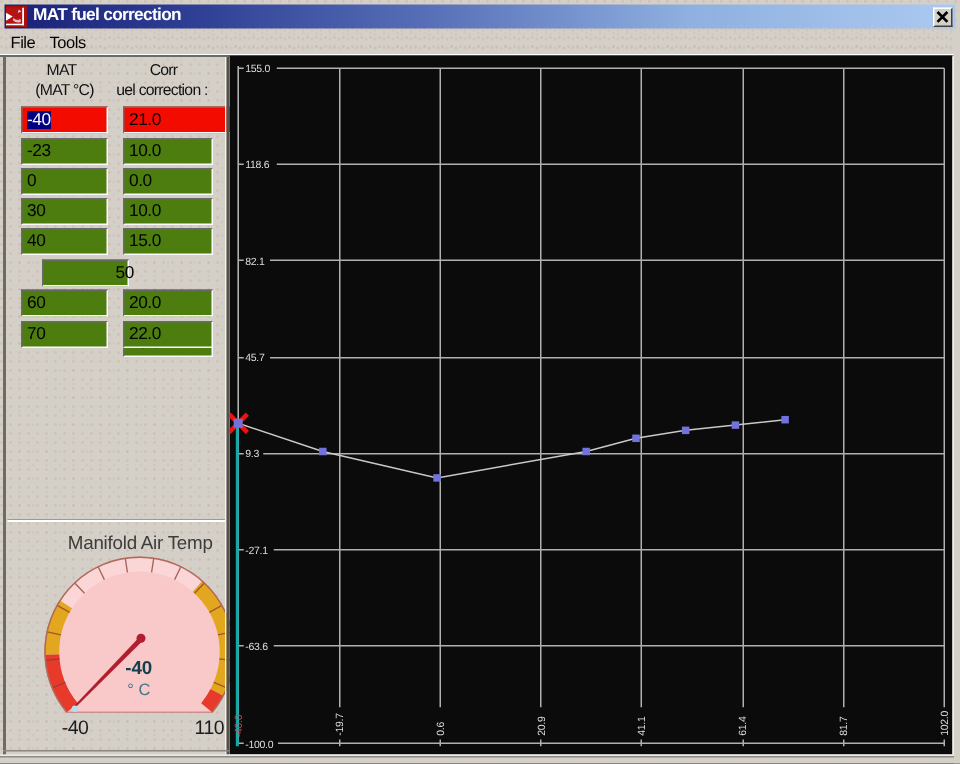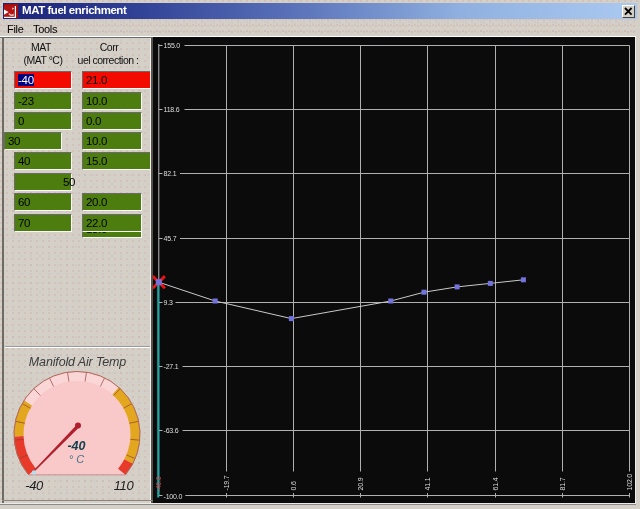--- a/index.html
+++ b/index.html
@@ -22,36 +22,36 @@
   background:linear-gradient(#ffffff 50%,#6a6a6a 50%);}
 #divider{position:absolute;left:5px;top:346px;width:145px;height:2px;
   background:linear-gradient(#9a9a9a 50%,#ffffff 50%);}
 .hdr{position:absolute;font-size:10.5px;letter-spacing:-0.5px;color:#111;white-space:nowrap;transform:translateX(-50%);}
 .fld{position:absolute;width:58px;height:18px;background:#4d7c0f;box-sizing:border-box;
   border-top:1.5px solid #6a6a6a;border-left:1.5px solid #6a6a6a;
   border-bottom:1.5px solid #fbfbfb;border-right:1.5px solid #fbfbfb;
   font-size:11.5px;letter-spacing:-0.3px;color:#000;padding:1px 0 0 3px;line-height:14px;}
 .fr{background:#f30b00;}
 #chart{position:absolute;left:153px;top:37px;}
-#gauge{position:absolute;left:0px;top:337px;font-style:italic;}
+#gauge{position:absolute;left:16px;top:337px;}
 #botstrip{position:absolute;left:0;top:505px;width:640px;height:4px;background:#d4d0c8;}
 #rightstrip{position:absolute;left:636px;top:19px;width:4px;height:490px;background:#d4d0c8;}
 </style>
 </head>
 <body class="dither">
 <div id="titlebar"></div>
 <div id="ticon"><svg width="12" height="12" viewBox="0 0 12 12">
       <rect x="0" y="0" width="12" height="12" fill="#b51414"></rect>
       <path d="M0 3.5 L4.5 6 L0 8.8 Z" fill="#fff"></path>
       <path d="M8.5 1.5 l1.8 1 l-2.5 1.2 Z" fill="#f4d5d5"></path>
       <path d="M5 7 q2.5 2.5 4.5 0.5 l0.5 2 q-3 1.5 -5.5 -1 Z" fill="#e8b8b8"></path>
       <rect x="0" y="10.8" width="12" height="1.2" fill="#fff"></rect>
       <rect x="10.8" y="0" width="1.2" height="12" fill="#fff"></rect>
     </svg></div>
-<div id="ttext">MAT fuel enrichment</div>
+<div id="ttext">MAT fuel correction</div>
 <div id="closebtn">
     <svg width="11" height="11" viewBox="0 0 11 11" style="display:block">
       <path d="M2 2 L8.6 8.6 M8.6 2 L2 8.6" stroke="#000" stroke-width="1.8"></path>
     </svg>
   </div>
 <div id="menubar" class="dither">
     <span style="left:4px;">File</span>
     <span style="left:30px;">Tools</span>
   </div>
 <div id="menuline"></div>
@@ -60,25 +60,25 @@
 <div class="hdr" style="left:43px;top:54px;">(MAT °C)</div>
 <div class="hdr" style="left:109px;top:41px;">Corr</div>
 <div class="hdr" style="left:108px;top:54px;">uel correction :</div>
 
 <div class="fld fr" style="left:14px;top:71px;"><span style="background:#000080;color:#fff;">-40</span></div>
 <div class="fld fr" style="left:82px;top:71px;width:76px;">21.0</div>
 <div class="fld" style="left:14px;top:92px;">-23</div>
 <div class="fld" style="left:82px;top:92px;width:60px;">10.0</div>
 <div class="fld" style="left:14px;top:112px;">0</div>
 <div class="fld" style="left:82px;top:112px;width:60px;">0.0</div>
-<div class="fld" style="left:4px;top:132px;">30</div>
+<div class="fld" style="left:14px;top:132px;">30</div>
 <div class="fld" style="left:82px;top:132px;width:60px;">10.0</div>
 <div class="fld" style="left:14px;top:152px;">40</div>
-<div class="fld" style="left:82px;top:152px;width:76px;">15.0</div>
-<div class="fld" style="left:14px;top:173px;padding-left:48px;">50</div>
+<div class="fld" style="left:82px;top:152px;width:60px;">15.0</div>
+<div class="fld" style="left:28px;top:173px;padding-left:48px;">50</div>
 <div class="fld" style="left:82px;top:173px;width:60px;margin-top:47px;">18.0</div>
 <div class="fld" style="left:14px;top:193px;">60</div>
 <div class="fld" style="left:82px;top:193px;width:60px;">20.0</div>
 <div class="fld" style="left:14px;top:214px;">70</div>
 <div class="fld" style="left:82px;top:214px;width:60px;">22.0</div>
 
 <div id="divider"></div>
 
 <div id="gauge">
 <svg width="153" height="163" viewBox="0 337 153 163">

